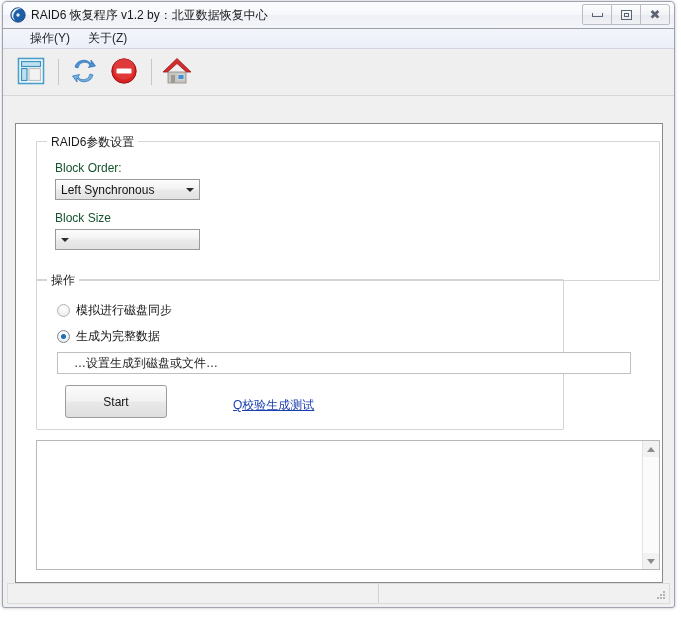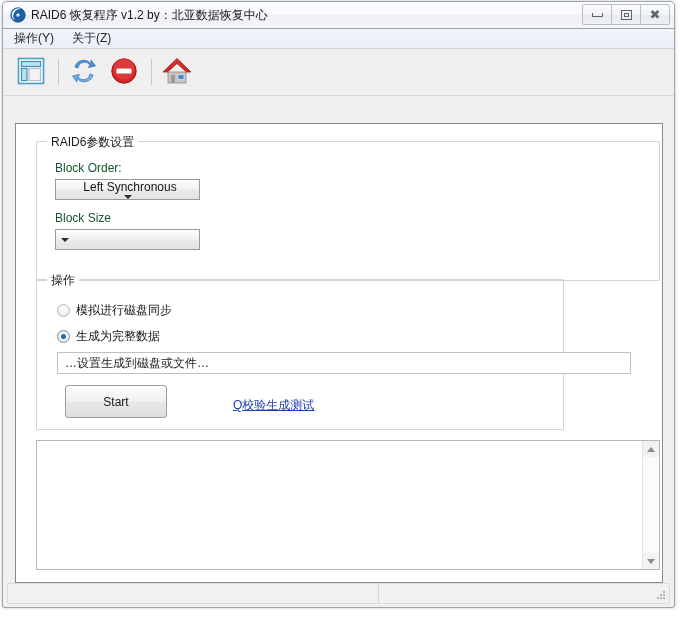--- a/index.html
+++ b/index.html
@@ -104,21 +104,21 @@
     font-family: "DejaVu Sans", sans-serif;
   }
 
   
   .menubar {
     height: 19px;
     background: linear-gradient(to bottom, #f3f5fb 0%, #eceff8 100%);
     border-bottom: 1px solid #cfd3dc;
     display: flex;
     align-items: center;
-    padding-left: 7px;
+    padding-left: 23px;
   }
   .menu-item {
     font-size: 12px;
     color: #24262b;
     padding: 1px 8px 2px 4px;
     margin-right: 6px;
     cursor: default;
   }
 
   
@@ -290,21 +290,21 @@
 
   
   .textbox {
     position: absolute;
     height: 22px;
     border: 1px solid #c0c0c0;
     background: #ffffff;
     box-sizing: border-box;
     display: flex;
     align-items: center;
-    padding-left: 7px;
+    padding-left: 16px;
     font-size: 12px;
     color: #1d1d1d;
     overflow: hidden;
     white-space: nowrap;
   }
 
   
   .button {
     position: absolute;
     border: 1px solid #9c9c9c;
@@ -503,21 +503,21 @@
       </div>
     </div>
 
 
     <div class="tabpanel">
 
       <div class="groupbox" id="gb-params">
         <span class="gb-title">RAID6参数设置</span>
 
         <span class="field-label" style="left:18px; top:19px;">Block Order:</span>
-        <div class="combo" style="left:18px; top:37px; width:145px;flex-direction:column;">
+        <div class="combo" style="left:18px; top:37px; width:145px;">
           <span class="combo-text">Left Synchronous</span>
           <span class="combo-arrow">
               <i class="caret-down"></i>
             </span>
         </div>
 
         <span class="field-label" style="left:18px; top:69px;">Block Size</span>
         <div class="combo" style="left:18px; top:87px; width:145px;">
           <span class="combo-arrow">
               <i class="caret-down"></i>

